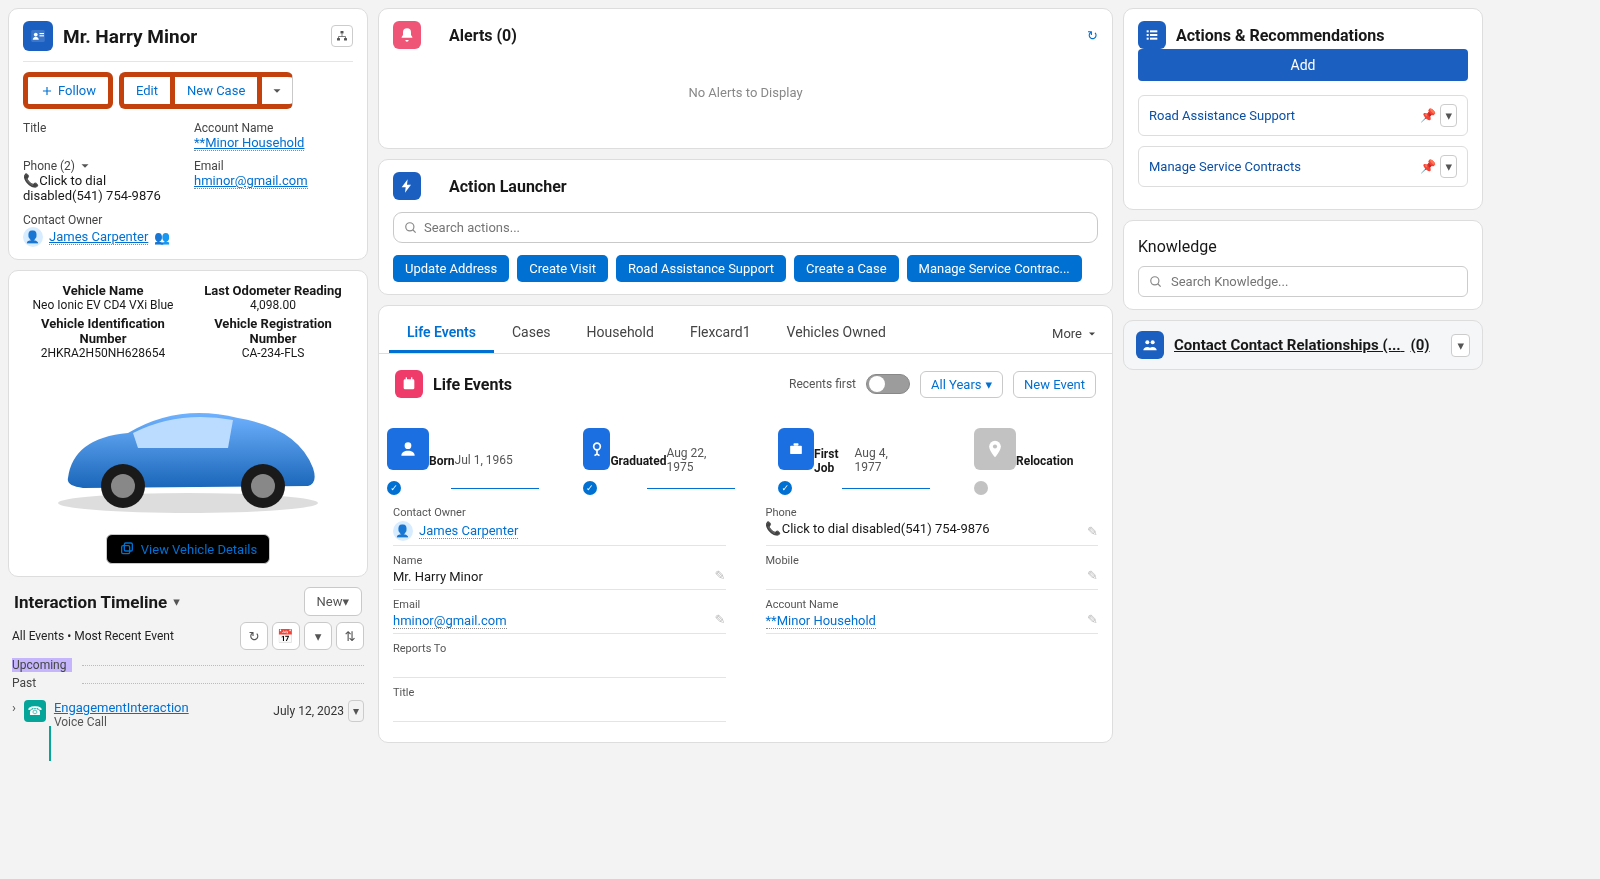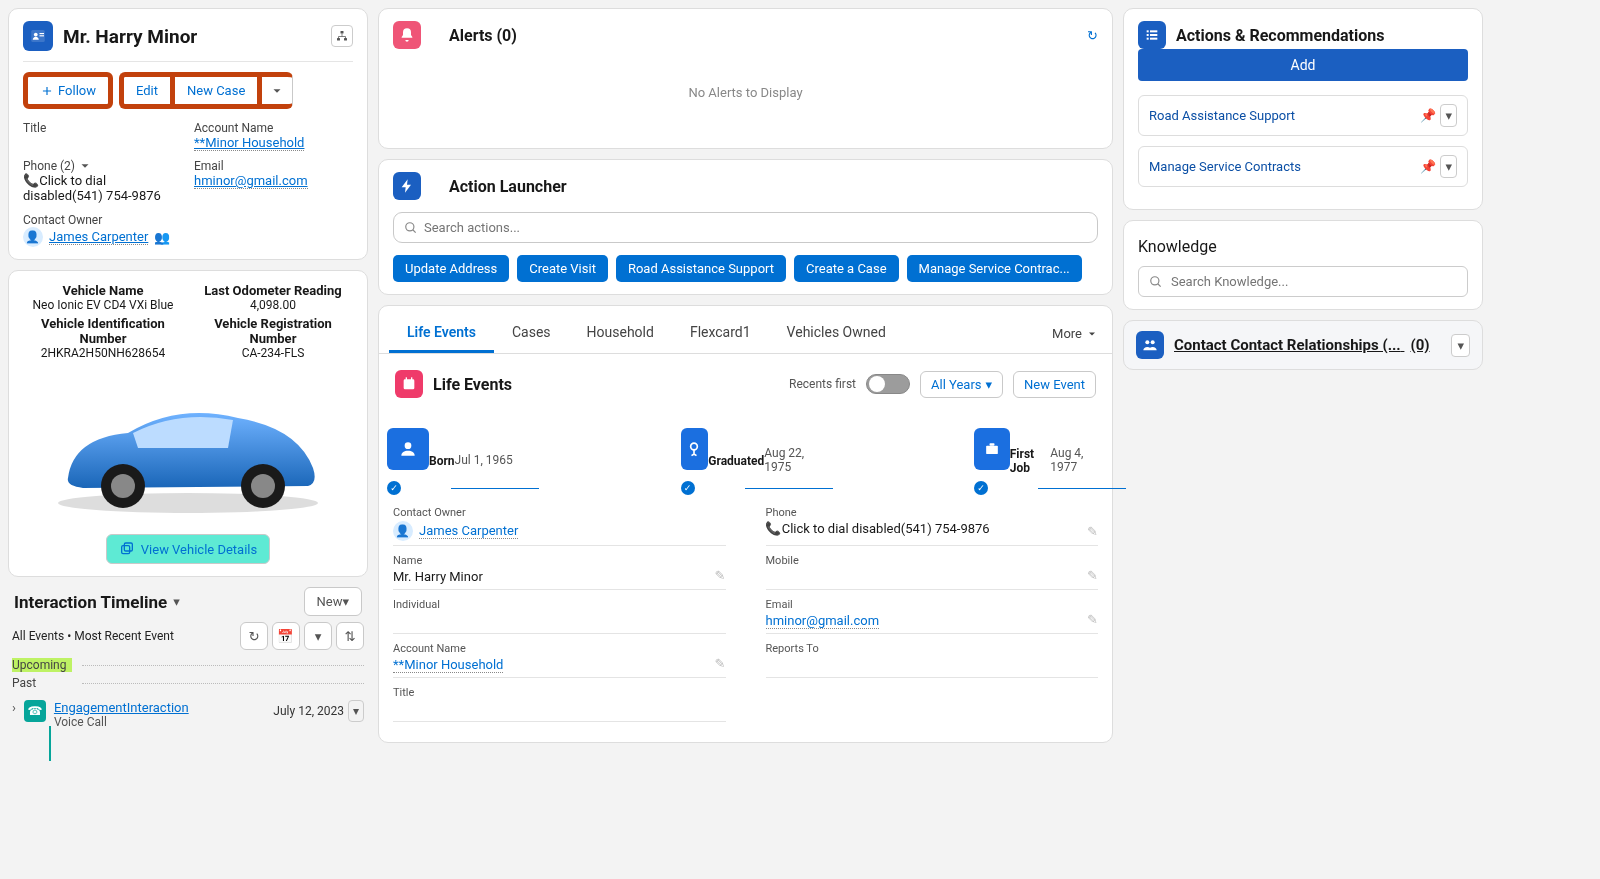--- a/index.html
+++ b/index.html
@@ -84,21 +84,21 @@
   .small-icon{width:14px;height:14px;color:#555;}
 
   .vehicle-block { text-align:center; }
   .vehicle-grid{display:grid;grid-template-columns:1fr 1fr;gap:4px 10px;margin-bottom:8px;}
   .vehicle-grid .vg-label{font-weight:700;font-size:13px;}
   .vehicle-grid .vg-val{font-size:12px;}
   .car-illustration{height:160px;display:flex;align-items:center;justify-content:center;}
   .car-illustration svg{width:300px;height:140px;}
   .view-vehicle-btn{
     display:inline-flex;align-items:center;gap:6px;
-    border:1px solid #c9c9c9;border-radius:6px;padding:6px 12px;background:#5eead4;
+    border:1px solid #c9c9c9;border-radius:6px;padding:6px 12px;background:#000000;
     color:#0070d2;font-size:13px;margin-top:6px;cursor:pointer;
   }
 
   .timeline-header{display:flex;align-items:center;gap:6px;margin:6px 2px;}
   .timeline-title{font-size:17px;font-weight:700;}
   .new-btn{
     margin-left:auto;border:1px solid #c9c9c9;border-radius:6px;padding:6px 12px;
     background:#fff;color:#555;font-size:13px;cursor:pointer;display:flex;align-items:center;gap:0;
   }
   .mini-btn-row{display:flex;gap:4px;margin-left:auto;}
@@ -336,21 +336,21 @@
       </div>
       <div class="tl-sub">
         <span>All Events • Most Recent Event</span>
         <div class="mini-btn-row">
           <button class="mini-btn">↻</button>
           <button class="mini-btn">📅</button>
           <button class="mini-btn">▾</button>
           <button class="mini-btn">⇅</button>
         </div>
       </div>
-      <div class="tl-section"><span style="background:#bef264;position:relative;z-index:1;padding-right:6px;">Upcoming</span></div>
+      <div class="tl-section"><span style="background:#c4b5fd;position:relative;z-index:1;padding-right:6px;">Upcoming</span></div>
       <div class="tl-section"><span style="background:#f3f3f3;position:relative;z-index:1;padding-right:6px;">Past</span></div>
       <div class="tl-event">
         <div class="tl-line"></div>
         <span class="tl-chevron">›</span>
         <div class="tl-badge">☎</div>
         <div>
           <a href="#" class="tl-event-title">EngagementInteraction</a>
           <div class="tl-event-sub">Voice Call</div>
         </div>
         <div class="tl-date">
@@ -464,20 +464,31 @@
               <svg viewBox="0 0 24 24">
                 <rect x="5" y="8" width="14" height="10" rx="1"></rect>
                 <rect x="9" y="5" width="6" height="3" rx="1"></rect>
               </svg>
             </div>
           <div class="life-dot">✓</div>
             <div class="life-line"></div>
           <div class="life-title">First Job</div>
           <div class="life-date">Aug 4, 1977</div>
         </div>
+        <div class="life-item">
+          <div class="life-icon gray">
+              <svg viewBox="0 0 24 24">
+                <path d="M12 2a7 7 0 017 7c0 5-7 13-7 13S5 14 5 9a7 7 0 017-7z"></path>
+                <circle cx="12" cy="9" r="2.5" fill="#c2c2c2"></circle>
+              </svg>
+            </div>
+          <div class="life-dot gray"></div>
+          <div class="life-title">Relocation</div>
+          <div class="life-date"></div>
+        </div>
       </div>
 
       <div class="detail-grid">
         <div class="detail-cell">
           <div class="detail-label">Contact Owner</div>
           <div class="detail-val owner-row">
             <div class="owner-avatar">👤</div>
             <a href="#">James Carpenter</a>
           </div>
         </div>
@@ -488,24 +499,20 @@
         </div>
         <div class="detail-cell">
           <div class="detail-label">Name</div>
           <div class="detail-val">Mr. Harry Minor</div>
           <span class="edit-pencil">✎</span>
         </div>
         <div class="detail-cell">
           <div class="detail-label">Mobile</div>
           <div class="detail-val"></div>
           <span class="edit-pencil">✎</span>
-        </div>
-        <div class="detail-cell">
-          <div class="detail-label">Individual</div>
-          <div class="detail-val"></div>
         </div>
         <div class="detail-cell">
           <div class="detail-label">Email</div>
           <div class="detail-val"><a href="#">hminor@gmail.com</a></div>
           <span class="edit-pencil">✎</span>
         </div>
         <div class="detail-cell">
           <div class="detail-label">Account Name</div>
           <div class="detail-val"><a href="#">**Minor Household</a></div>
           <span class="edit-pencil">✎</span>

